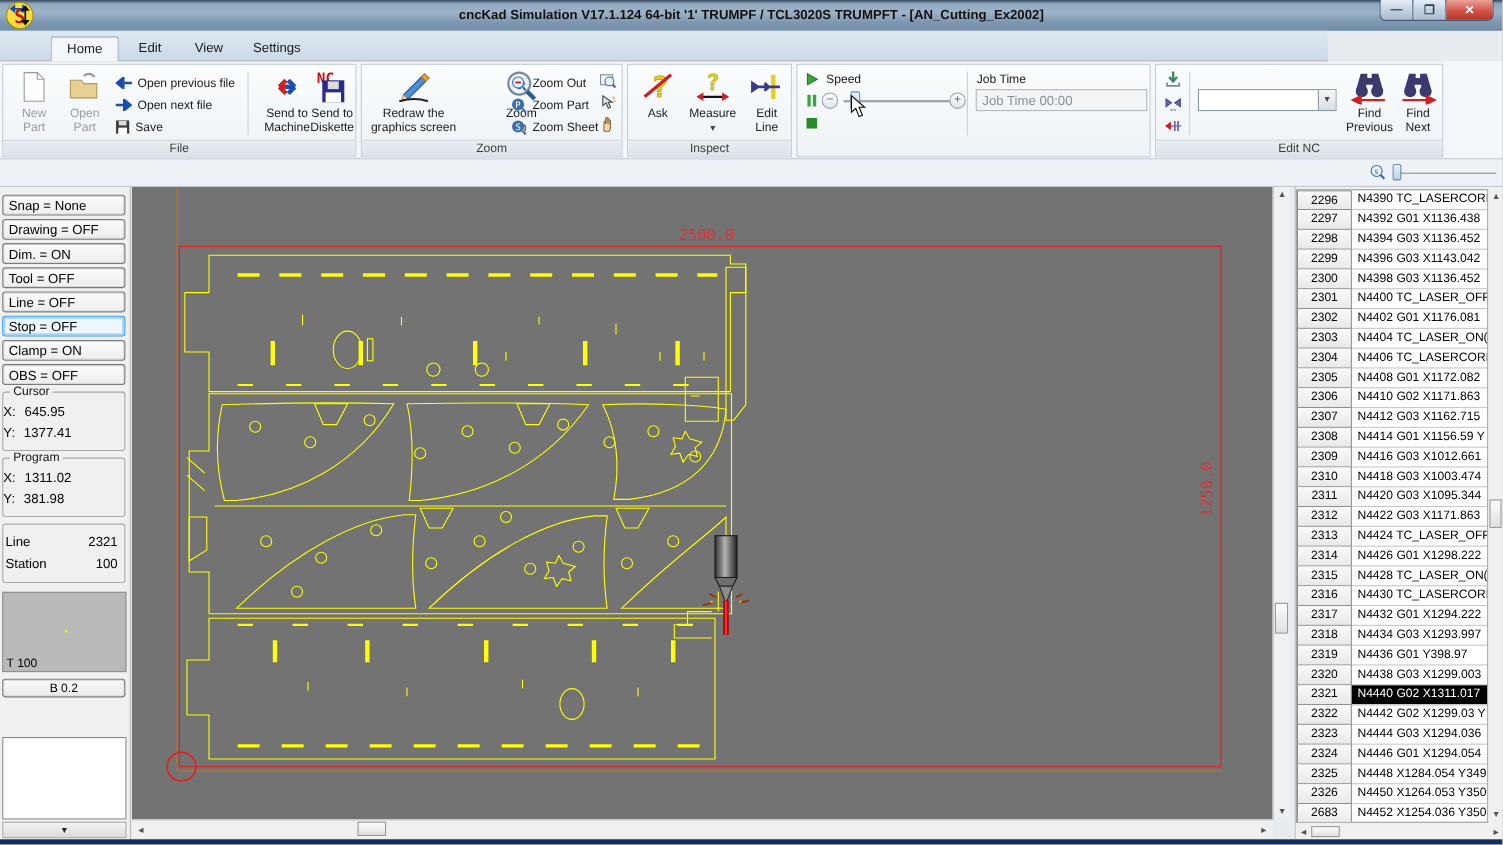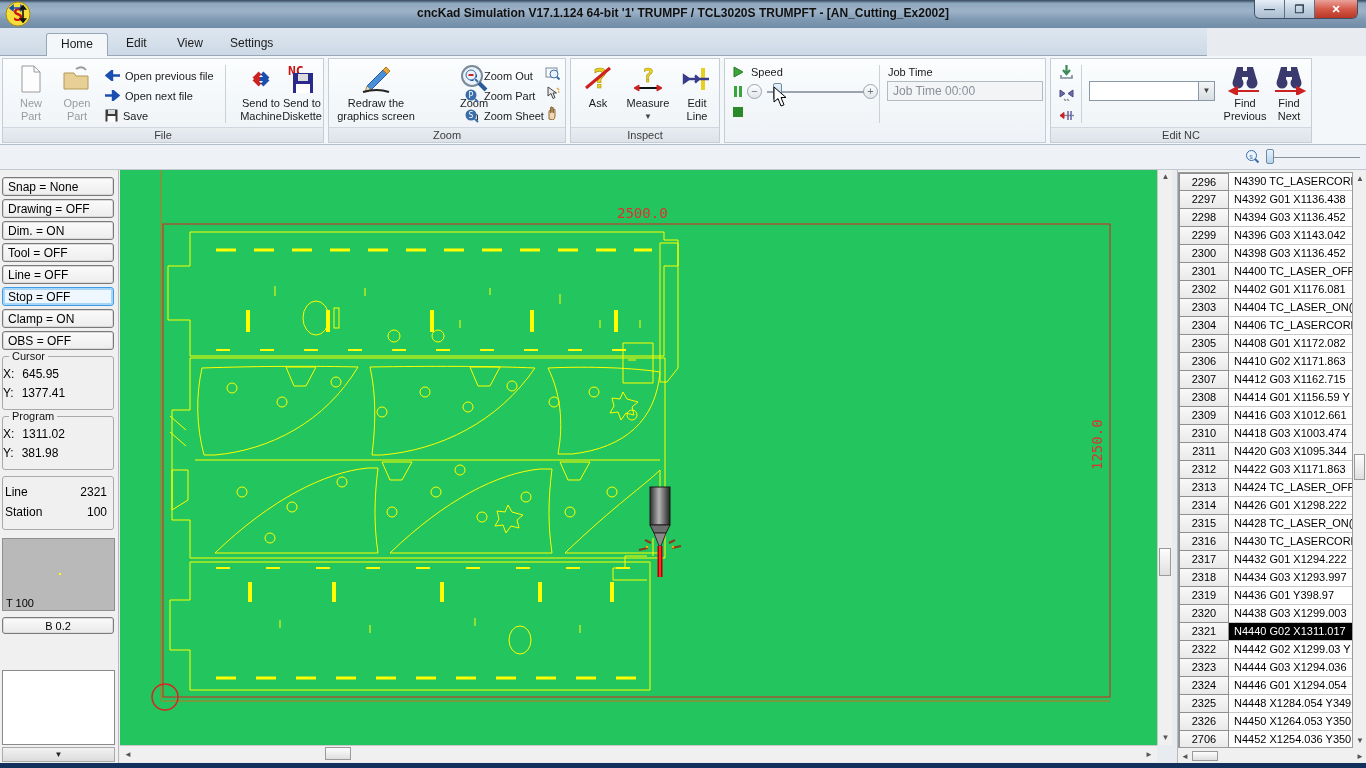--- a/index.html
+++ b/index.html
@@ -55,21 +55,21 @@
   .gbox .xy { font-size:12px; color:#000; margin:3px 0 5px 0; display:flex; gap:8px; }
   .kv { display:flex; justify-content:space-between; font-size:12px; margin:4px 2px 6px 2px; }
   .toolprev { position:relative; margin:8px 2px 0 2px; width:113px; height:73px; background:#b9b9b9; border:1px solid #8f8f8f; }
   .toolprev .tname { position:absolute; left:3px; bottom:1px; font-size:11px; color:#000; }
   .toolprev .dot { position:absolute; left:56px; top:34px; width:2px; height:2px; background:#ffff00; }
   .bbtn { display:block; margin:6px 2px 0 2px; width:112px; height:17px; font-size:11px; text-align:center;
     background:linear-gradient(#fbfbfb,#e9e9e9); border:1px solid #7a7a7a; border-radius:3px; box-shadow:0 0 0 1px #dcdcdc inset; }
   .whitebox { position:absolute; left:2px; top:500px; width:113px; height:75px; background:#fff; border:1px solid #8a8a8a; }
   .sb-bottom { position:absolute; left:2px; top:577px; width:113px; height:15px; background:linear-gradient(#f2f2f2,#dcdcdc); border:1px solid #aaa; text-align:center; font-size:8px; color:#222; line-height:13px; }
 
-  .canvas { position:absolute; left:120px; top:170px; width:1037px; height:575px; background:#22c55e; }
+  .canvas { position:absolute; left:120px; top:170px; width:1037px; height:575px; background:#737373; }
   
   .sb { position:absolute; background:#f0f0f0; }
   .sb-thumb { position:absolute; background:linear-gradient(#fdfdfd,#dfdfdf); border:1px solid #9a9a9a; }
   .sb-arrow { position:absolute; font-size:8px; color:#555; text-align:center; }
 
   
   .ncpanel { position:absolute; left:1177px; top:170px; width:189px; height:593px; background:#f0f0f0; border-left:1px solid #b9b9b9; }
   .nc-rows { position:absolute; left:0; top:2px; width:175px; height:576px; overflow:hidden; background:#fff; border:1px solid #9a9a9a; }
   .nc-row { display:flex; height:18px; }
   .nc-num { width:50px; font-size:11px; text-align:center; line-height:17px; background:linear-gradient(#f9f9f9,#e9e9e9); border:1px solid #8f8f8f; border-top:none; color:#000; }
@@ -645,21 +645,21 @@
         </div>
         <div class="nc-row">
           <div class="nc-num">2325</div>
           <div class="nc-code">N4448 X1284.054 Y349</div>
         </div>
         <div class="nc-row">
           <div class="nc-num">2326</div>
           <div class="nc-code">N4450 X1264.053 Y350</div>
         </div>
         <div class="nc-row">
-          <div class="nc-num">2706</div>
+          <div class="nc-num">2683</div>
           <div class="nc-code">N4452 X1254.036 Y350</div>
         </div>
       </div>
 
     <div class="sb" style="left:175px; top:2px; width:14px; height:576px;">
       <div class="sb-arrow" style="left:0; top:2px; width:14px;">▲</div>
       <div class="sb-thumb" style="left:1px; top:282px; width:11px; height:26px;"></div>
       <div class="sb-arrow" style="left:0; top:564px; width:14px;">▼</div>
     </div>
 

